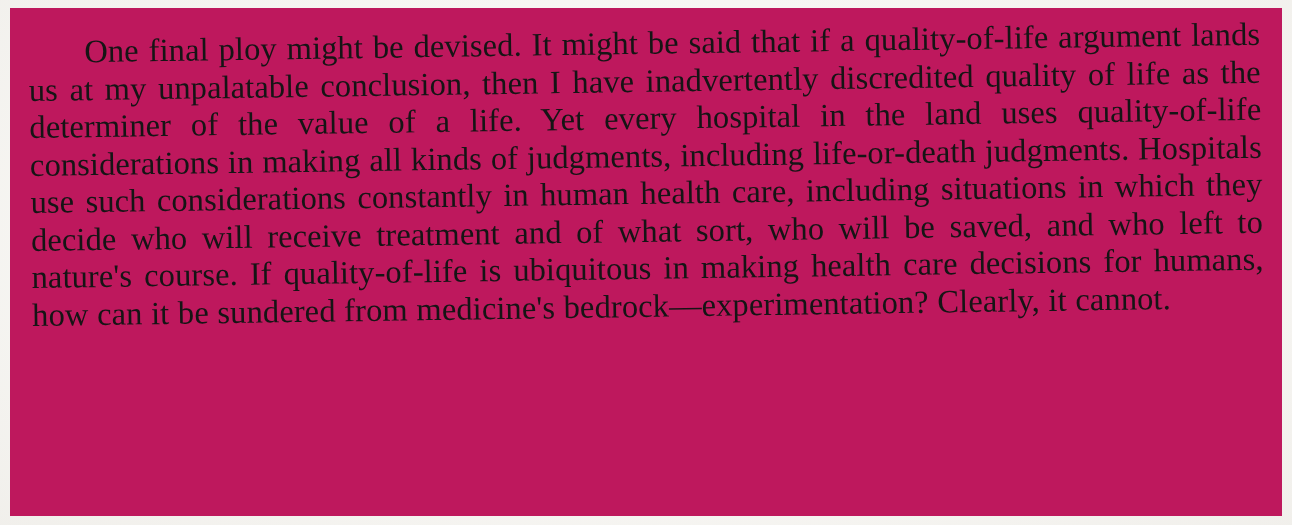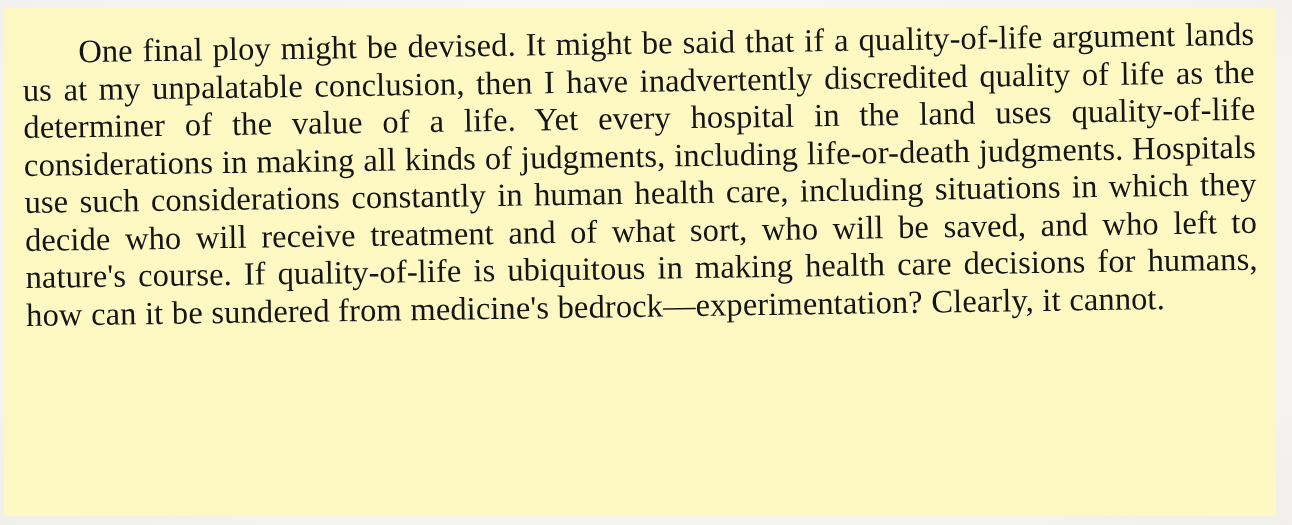--- a/index.html
+++ b/index.html
@@ -24,25 +24,25 @@
   .page::before {
     content: "";
     position: absolute;
     inset: 0;
     background:
       radial-gradient(ellipse at 50% 45%, rgba(255,255,255,0.85) 0%, rgba(248,247,244,0.5) 55%, rgba(236,234,229,0.55) 100%);
     pointer-events: none;
   }
   .scan-area {
     position: absolute;
-    left: 4px;
+    left: 10px;
     top: 8px;
     width: 1272px;
     height: 508px;
-    background: #fef9c3;
+    background: #be185d;
   }
   .paragraph-block {
     position: absolute;
     left: 18px;
     top: 26px;
     width: 1232px;
   }
   .para {
     margin: 0;
     color: #151515;

